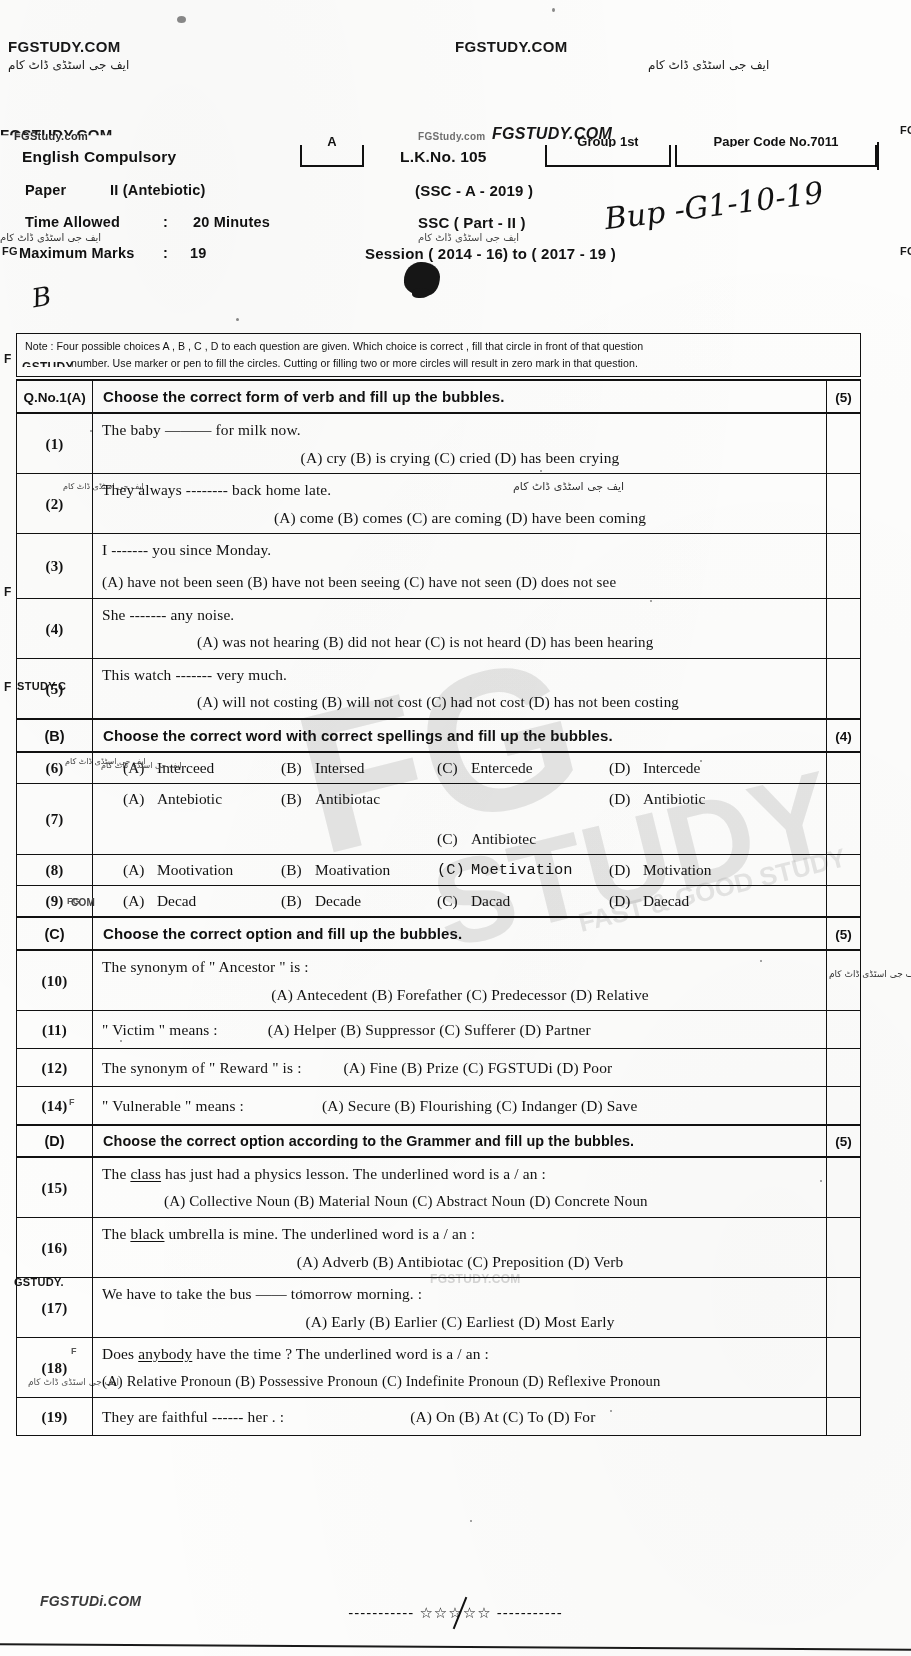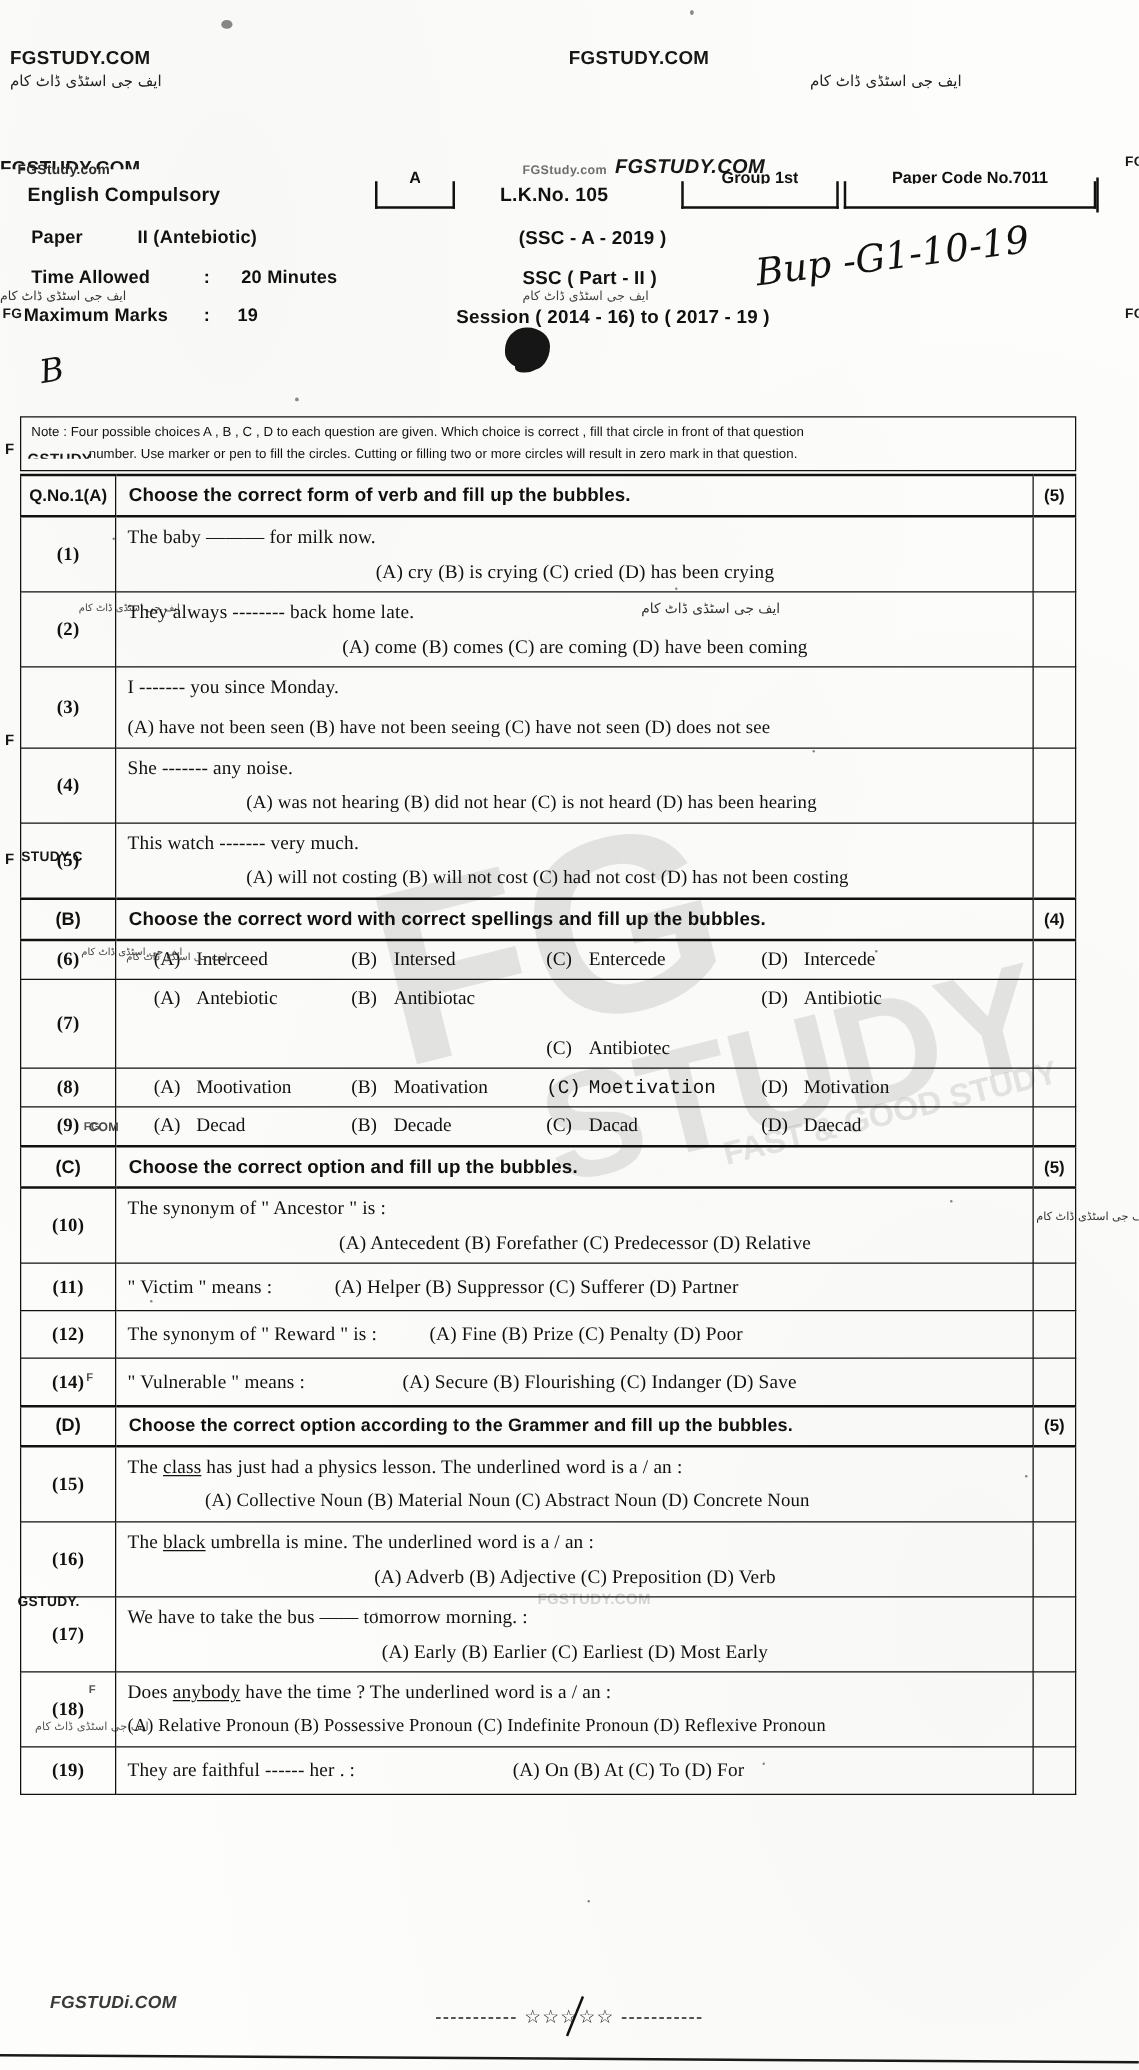--- a/index.html
+++ b/index.html
@@ -464,21 +464,21 @@
     </tr>
 
     <tr>
       <td class="c-num">
         <span class="qnum">(12)</span>
       </td>
       <td class="qcell" style="padding-top:8px !important; padding-bottom:8px !important;">
         <div class="row-inline">
           <span class="stem" style="display:inline;">The  synonym  of   "  Reward  "  is     :</span>
           <span class="sp-tab" style="width:34px;"></span>
-          <span>(A)  Fine   (B)   Prize   (C)  Penalty  (D)  Poor</span>
+          <span>(A)  Fine   (B)   Prize   (C)  FGSTUDi  (D)  Poor</span>
         </div>
       </td>
       <td class="c-mark"></td>
     </tr>
 
 
     <tr>
       <td class="c-num" style="position:relative;">
         <span class="qnum">(14)</span>
         <span class="wm" style="left:52px; top:10px; font-size:9px; color:#555;">F</span>
@@ -513,21 +513,21 @@
       </td>
       <td class="c-mark"></td>
     </tr>
 
     <tr>
       <td class="c-num">
         <span class="qnum">(16)</span>
       </td>
       <td class="qcell">
         <div class="stem"><span>The  </span><u class="ul">black</u><span>  umbrella   is   mine. The  underlined  word  is  a / an       :</span></div>
-        <div class="opts right">(A)  Adverb   (B)  Adjective  (C)  Preposition  (D)  Verb</div>
+        <div class="opts right">(A)  Adverb   (B)  Antibiotac  (C)  Preposition  (D)  Verb</div>
       </td>
       <td class="c-mark"></td>
     </tr>
 
     <tr>
       <td class="c-num">
         <span class="qnum">(17)</span>
       </td>
       <td class="qcell">
         <div class="stem">We   have  to  take  the  bus —— tomorrow   morning.  :</div>

